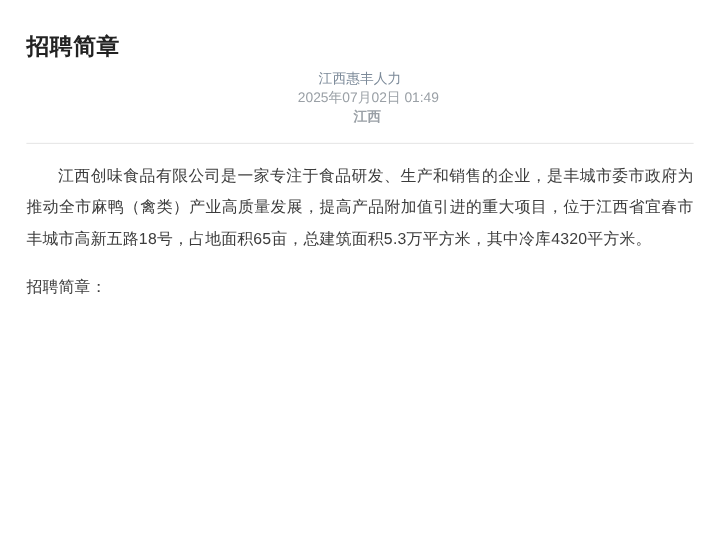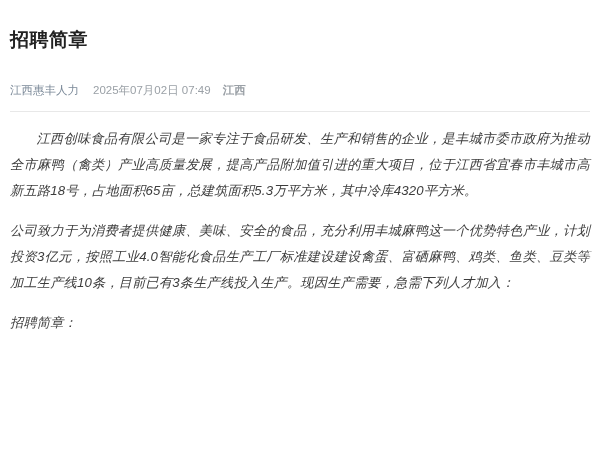--- a/index.html
+++ b/index.html
@@ -12,38 +12,39 @@
     background: #ffffff;
     font-family: "Liberation Sans", sans-serif;
     overflow: hidden;
   }
   .page {
     position: relative;
     width: 600px;
     height: 450px;
     background: #ffffff;
     box-sizing: border-box;
-    padding: 0 10px;
+    padding: 0 22px;
   }
   .article-title {
     font-size: 19px;
     font-weight: bold;
     color: #222222;
     letter-spacing: 0.5px;
     margin: 0;
     padding-top: 26px;
     line-height: 28px;
   }
   .meta-row {
     display: flex;
     align-items: center;
-    margin-top: 28px;
+    margin-top: 4px;
     font-size: 11.5px;
     color: #9aa0a6;
     line-height: 16px;
+    flex-direction: column;
   }
   .meta-source {
     color: #7c8a99;
   }
   .meta-date {
     color: #9aa0a6;
     margin-left: 14px;
   }
   .meta-region {
     color: #9aa0a6;
@@ -51,21 +52,20 @@
     font-weight: bold;
   }
   .divider {
     height: 1px;
     background: #e8e8e8;
     margin-top: 13px;
     margin-bottom: 0;
   }
   .body {
     margin-top: 14px;
-    font-style: italic;
   }
   p.para {
     margin: 0 0 14px 0;
     font-size: 13.2px;
     line-height: 26px;
     color: #3c3c3c;
     text-align: justify;
     text-justify: inter-ideograph;
     letter-spacing: 0.2px;
   }
@@ -78,25 +78,24 @@
 </style>
 </head>
 <body>
 
 <div class="page">
 
   <h1 class="article-title">招聘简章</h1>
 
   <div class="meta-row">
     <span class="meta-source">江西惠丰人力</span>
-    <span class="meta-date">2025年07月02日 07:49</span>
+    <span class="meta-date">2025年07月02日 01:49</span>
     <span class="meta-region">江西</span>
   </div>
 
   <div class="divider"></div>
 
   <div class="body">
     <p class="para indent">江西创味食品有限公司是一家专注于食品研发、生产和销售的企业，是丰城市委市政府为推动全市麻鸭（禽类）产业高质量发展，提高产品附加值引进的重大项目，位于江西省宜春市丰城市高新五路18号，占地面积65亩，总建筑面积5.3万平方米，其中冷库4320平方米。</p>
-    <p class="para">公司致力于为消费者提供健康、美味、安全的食品，充分利用丰城麻鸭这一个优势特色产业，计划投资3亿元，按照工业4.0智能化食品生产工厂标准建设建设禽蛋、富硒麻鸭、鸡类、鱼类、豆类等加工生产线10条，目前已有3条生产线投入生产。现因生产需要，急需下列人才加入：</p>
     <p class="para last">招聘简章：</p>
   </div>
 
 </div>
 
 </body></html>

